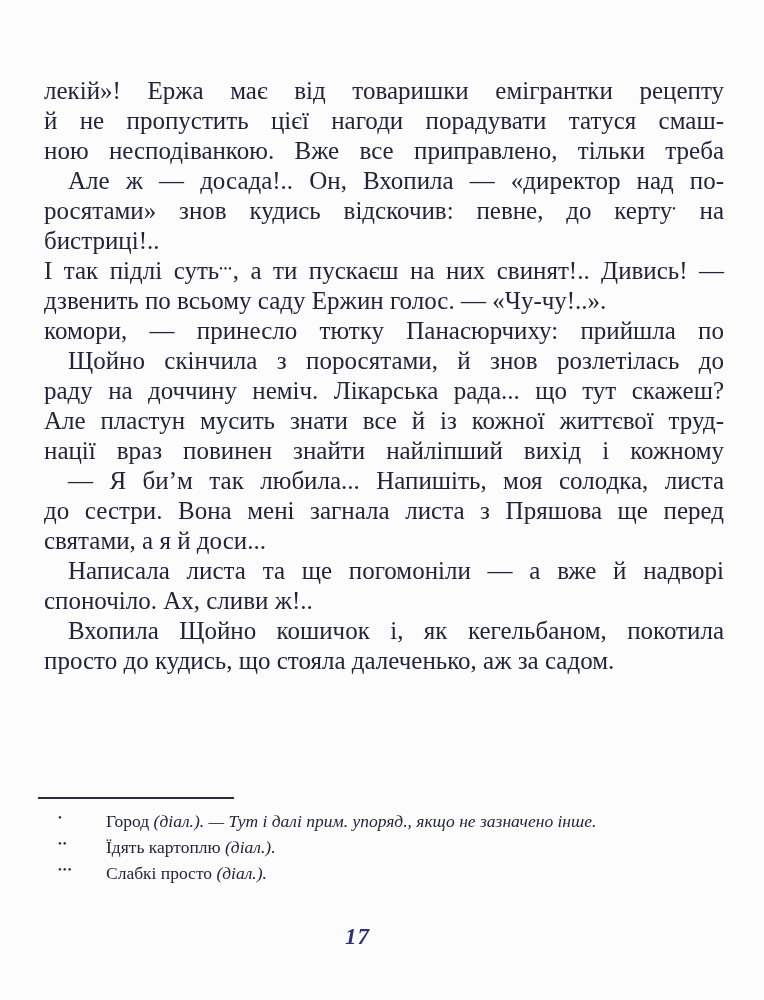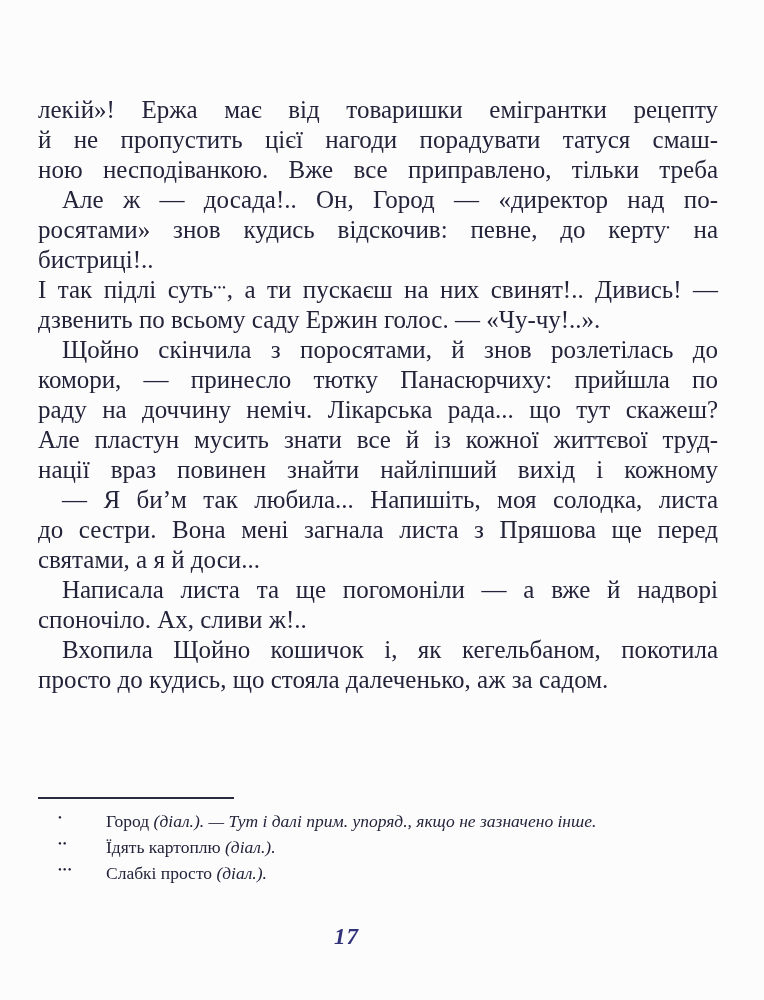--- a/index.html
+++ b/index.html
@@ -11,26 +11,25 @@
     position: relative;
     width: 764px;
     height: 1000px;
     background: #fcfcfd;
     color: #23233a;
     font-family: "Liberation Serif", "DejaVu Serif", serif;
     overflow: hidden;
   }
   .text-block {
     position: absolute;
-    left: 38px;
+    left: 44px;
     top: 76px;
     width: 680px;
     font-size: 25px;
     line-height: 30px;
-    margin-top: 19px;
   }
   .line {
     height: 30px;
     text-align: justify;
     text-align-last: justify;
     -moz-text-align-last: justify;
     white-space: nowrap;
   }
   .line.last {
     text-align-last: left;
@@ -72,45 +71,45 @@
     font-size: 11px;
     letter-spacing: 1px;
   }
   .it {
     font-style: italic;
     margin-top: 16px;
   }
   .page-number {
     position: absolute;
     top: 924px;
-    left: 5px;
+    left: 16px;
     width: 683px;
     text-align: center;
     font-style: italic;
     font-size: 23px;
     font-weight: bold;
     color: #32327a;
     letter-spacing: 1px;
   }
 </style>
 </head>
 <body>
 
 <div class="page">
   <div class="text-block" id="text-block">
       <div class="line"><span>лекій»! Ержа має від товаришки емігрантки рецепту</span></div>
       <div class="line"><span>й не пропустить цієї нагоди порадувати татуся смаш-</span></div>
       <div class="line"><span>ною несподіванкою. Вже все приправлено, тільки треба</span></div>
-      <div class="line indent"><span>Але ж — досада!.. Он, Город — «директор над по-</span></div>
+      <div class="line indent"><span>Але ж — досада!.. Он, Вхопила — «директор над по-</span></div>
       <div class="line"><span>росятами» знов кудись відскочив: певне, до керту</span><sup class="fnref">•</sup><span> на</span></div>
       <div class="line last"><span>бистриці!..</span></div>
       <div class="line"><span>І так підлі суть</span><sup class="fnref">•••</sup><span>, а ти пускаєш на них свинят!.. Дивись! —</span></div>
       <div class="line last"><span>дзвенить по всьому саду Ержин голос. — «Чу-чу!..».</span></div>
+      <div class="line"><span>комори, — принесло тютку Панасюрчиху: прийшла по</span></div>
       <div class="line indent"><span>Щойно скінчила з поросятами, й знов розлетілась до</span></div>
-      <div class="line"><span>комори, — принесло тютку Панасюрчиху: прийшла по</span></div>
       <div class="line"><span>раду на доччину неміч. Лікарська рада... що тут скажеш?</span></div>
       <div class="line"><span>Але пластун мусить знати все й із кожної життєвої труд-</span></div>
       <div class="line"><span>нації враз повинен знайти найліпший вихід і кожному</span></div>
       <div class="line indent"><span>— Я би’м так любила... Напишіть, моя солодка, листа</span></div>
       <div class="line"><span>до сестри. Вона мені загнала листа з Пряшова ще перед</span></div>
       <div class="line last"><span>святами, а я й доси...</span></div>
       <div class="line indent"><span>Написала листа та ще погомоніли — а вже й надворі</span></div>
       <div class="line last"><span>споночіло. Ах, сливи ж!..</span></div>
       <div class="line indent"><span>Вхопила Щойно кошичок і, як кегельбаном, покотила</span></div>
       <div class="line last"><span>просто до кудись, що стояла далеченько, аж за садом.</span></div>

